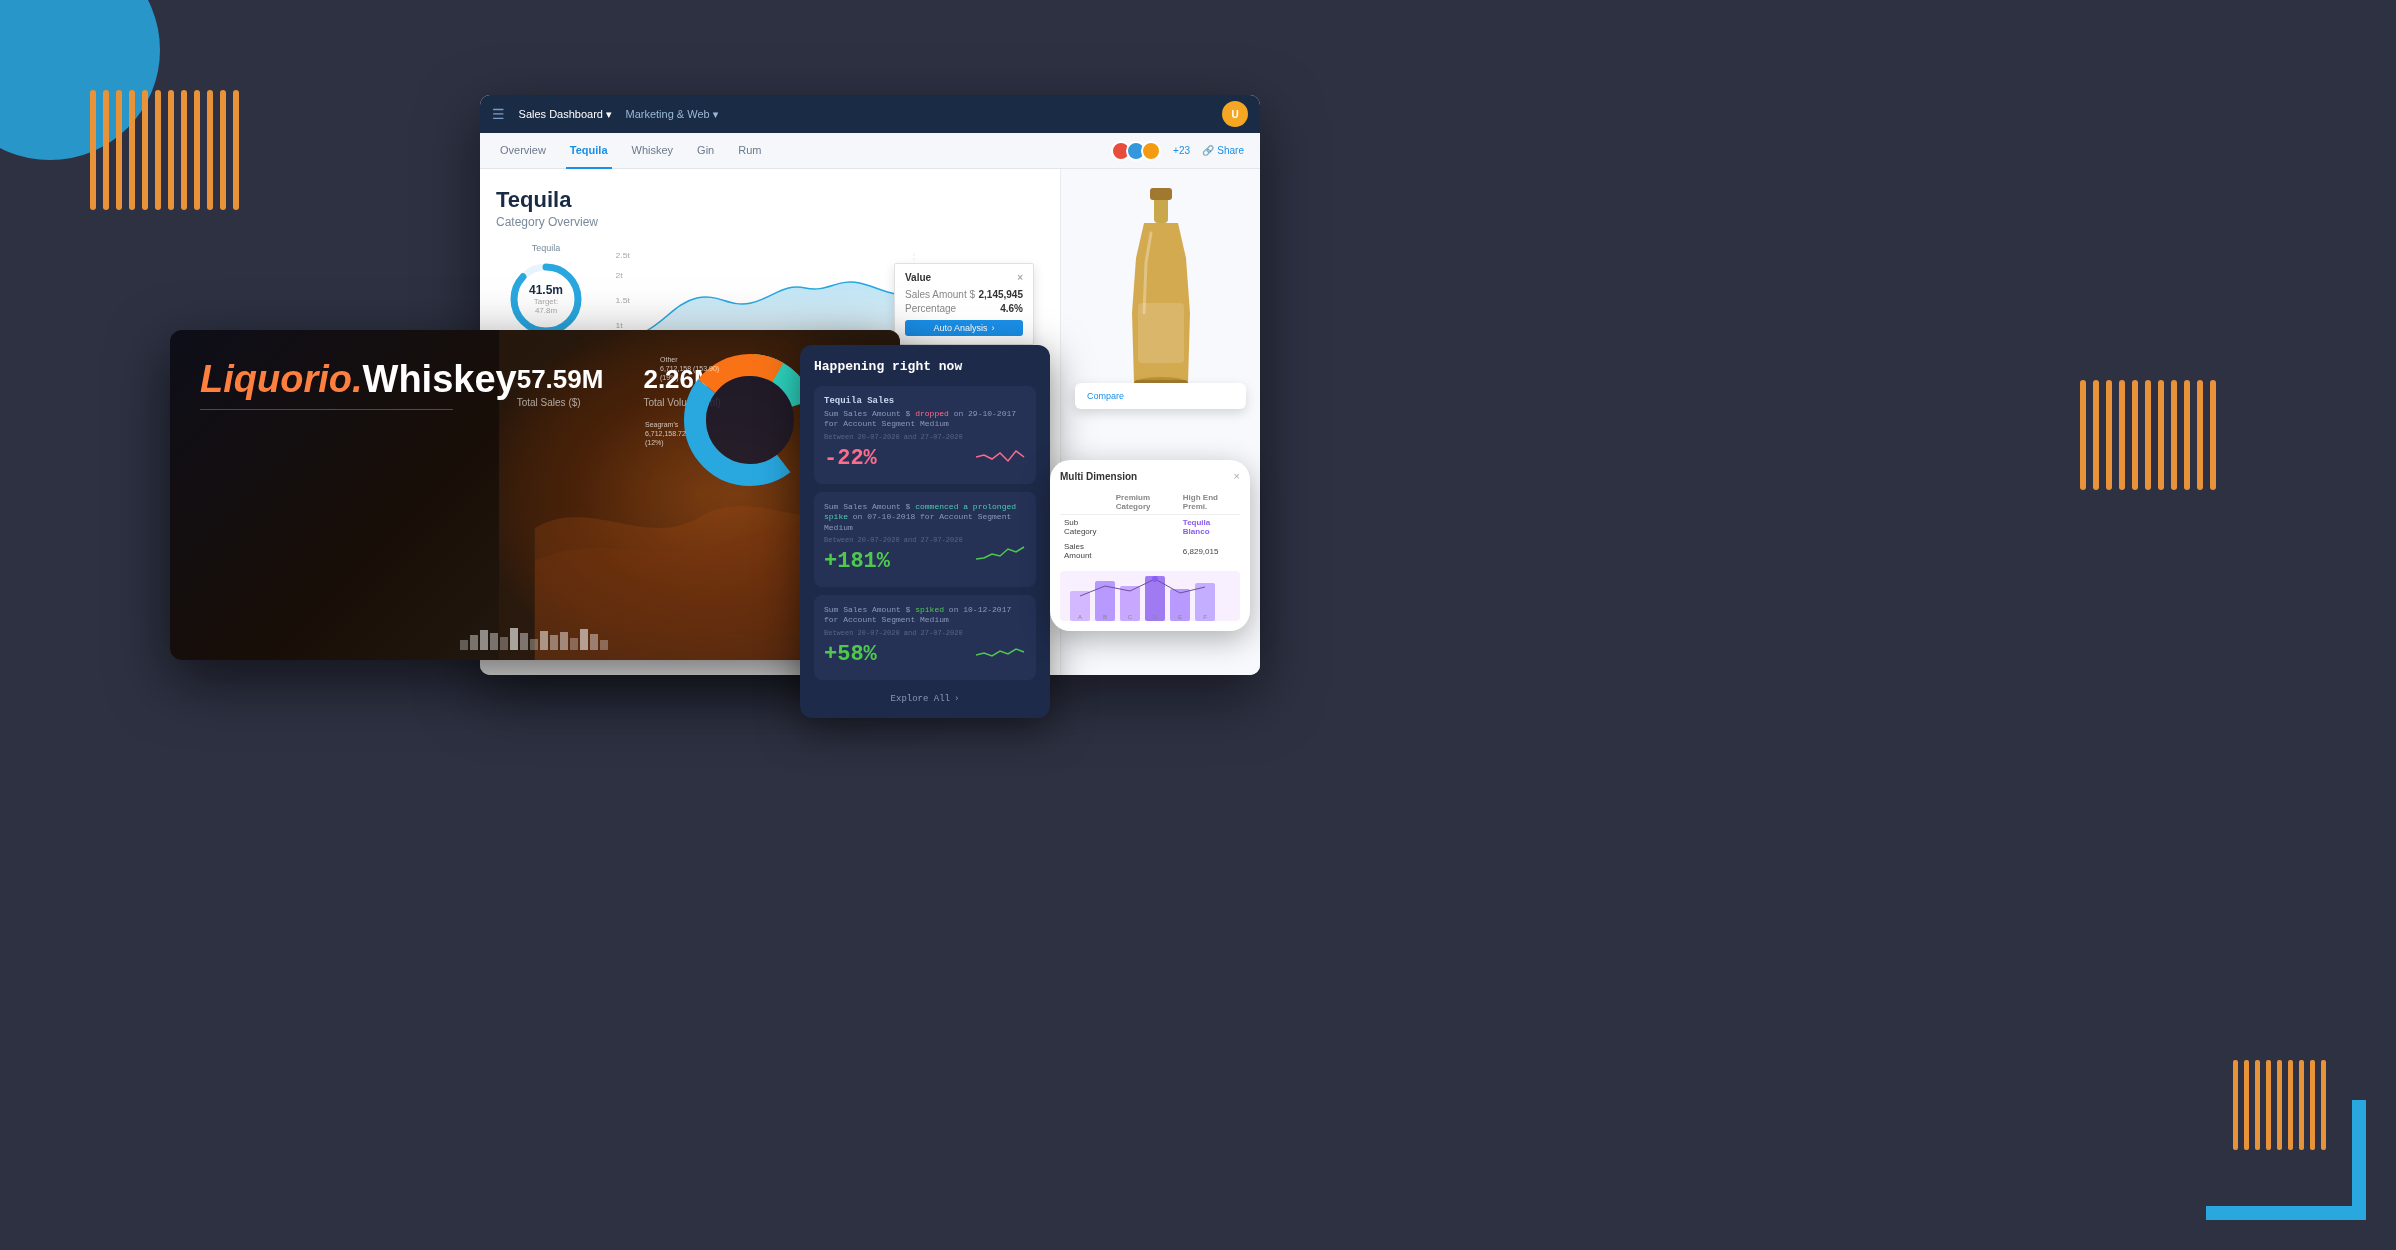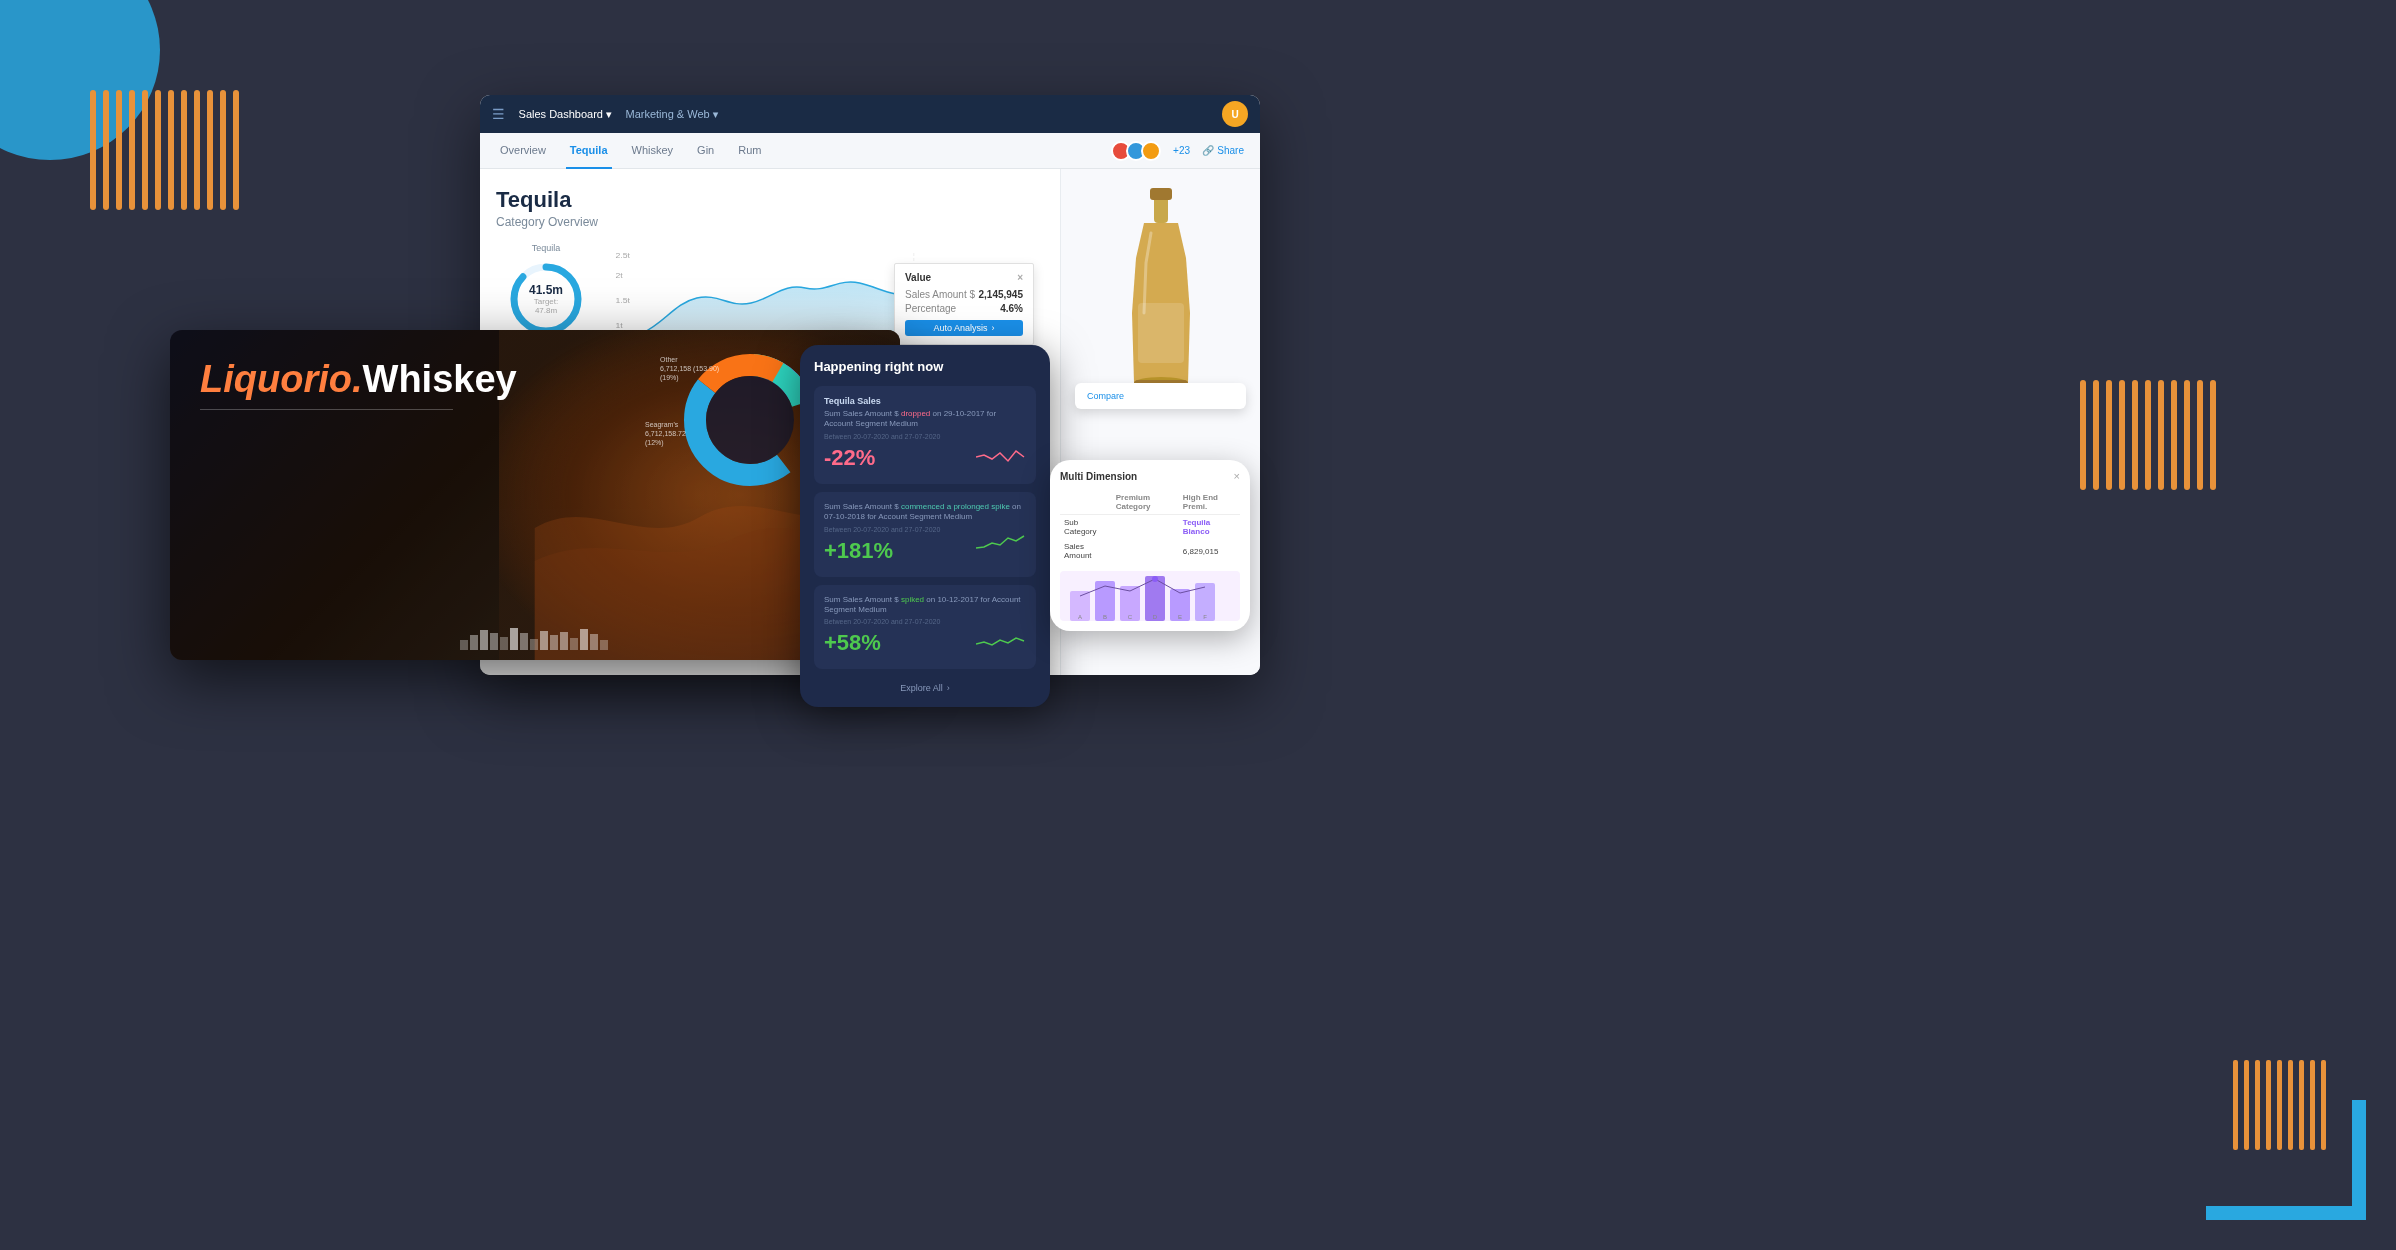--- a/index.html
+++ b/index.html
@@ -330,24 +330,25 @@
       justify-content: center;
     }
 
     
     .happening-card {
       position: absolute;
       top: 345px;
       left: 800px;
       width: 250px;
       background: #1e2a4a;
-      border-radius: 18px;
+      border-radius: 12px;
       padding: 14px;
       box-shadow: 0 10px 40px rgba(0,0,0,0.5);
       z-index: 20;
+      font-family: Liberation Mono, monospace;
     }
 
     .happening-title {
       font-size: 13px;
       color: #ffffff;
       font-weight: 600;
       margin-bottom: 12px;
     }
 
     .insight-item {
@@ -773,20 +774,30 @@
 
   <div class="feature-content">
     <div>
       <div class="feature-title-line">
         <span class="brand-orange">Liquorio.</span>
         <span class="brand-white"> Whiskey</span>
       </div>
       <div class="feature-divider"></div>
     </div>
 
+    <div class="feature-stats">
+      <div class="stat-item">
+        <div class="stat-value">57.59M</div>
+        <div class="stat-label">Total Sales ($)</div>
+      </div>
+      <div class="stat-item">
+        <div class="stat-value">2.26M</div>
+        <div class="stat-label">Total Volume (ml)</div>
+      </div>
+    </div>
 
     <div class="pie-section">
       <svg class="donut-svg" viewBox="0 0 160 160">
 
         <circle cx="80" cy="80" r="55" fill="none" stroke="#29a8e0" stroke-width="22" stroke-dasharray="159 346" stroke-dashoffset="-50"></circle>
 
         <circle cx="80" cy="80" r="55" fill="none" stroke="#8b5cf6" stroke-width="22" stroke-dasharray="41 346" stroke-dashoffset="109"></circle>
 
         <circle cx="80" cy="80" r="55" fill="none" stroke="#2dd4bf" stroke-width="22" stroke-dasharray="66 346" stroke-dashoffset="150"></circle>
 

